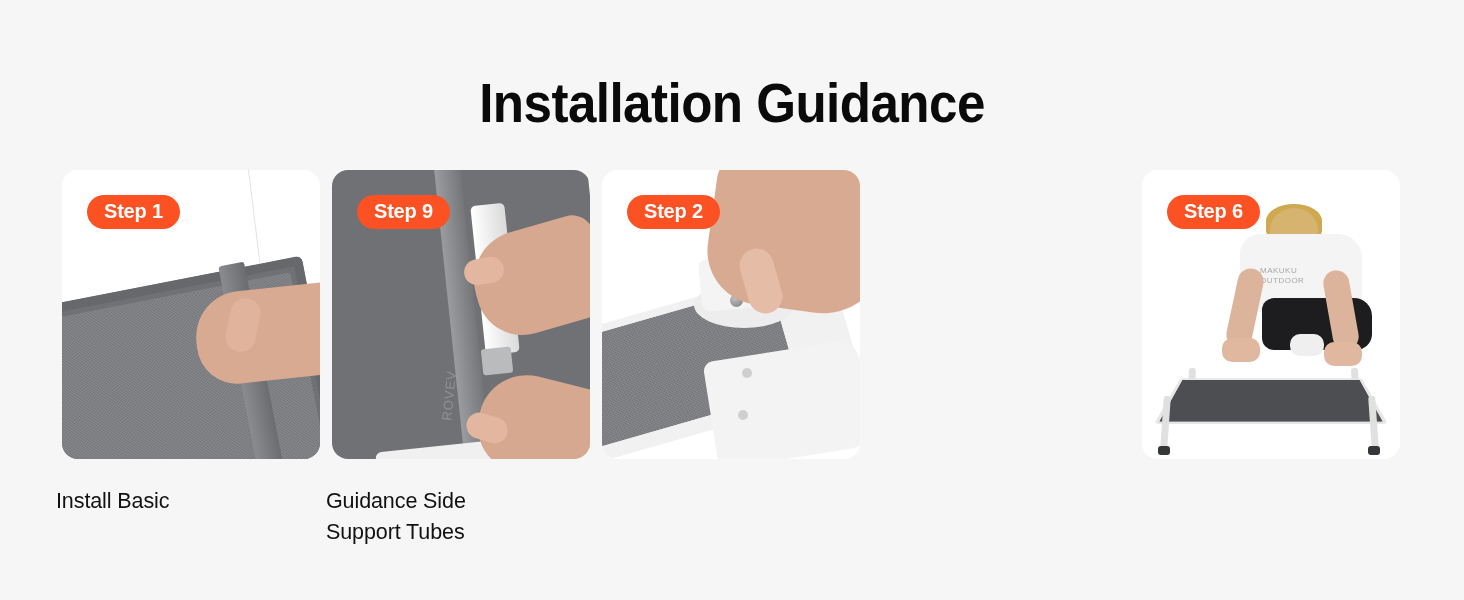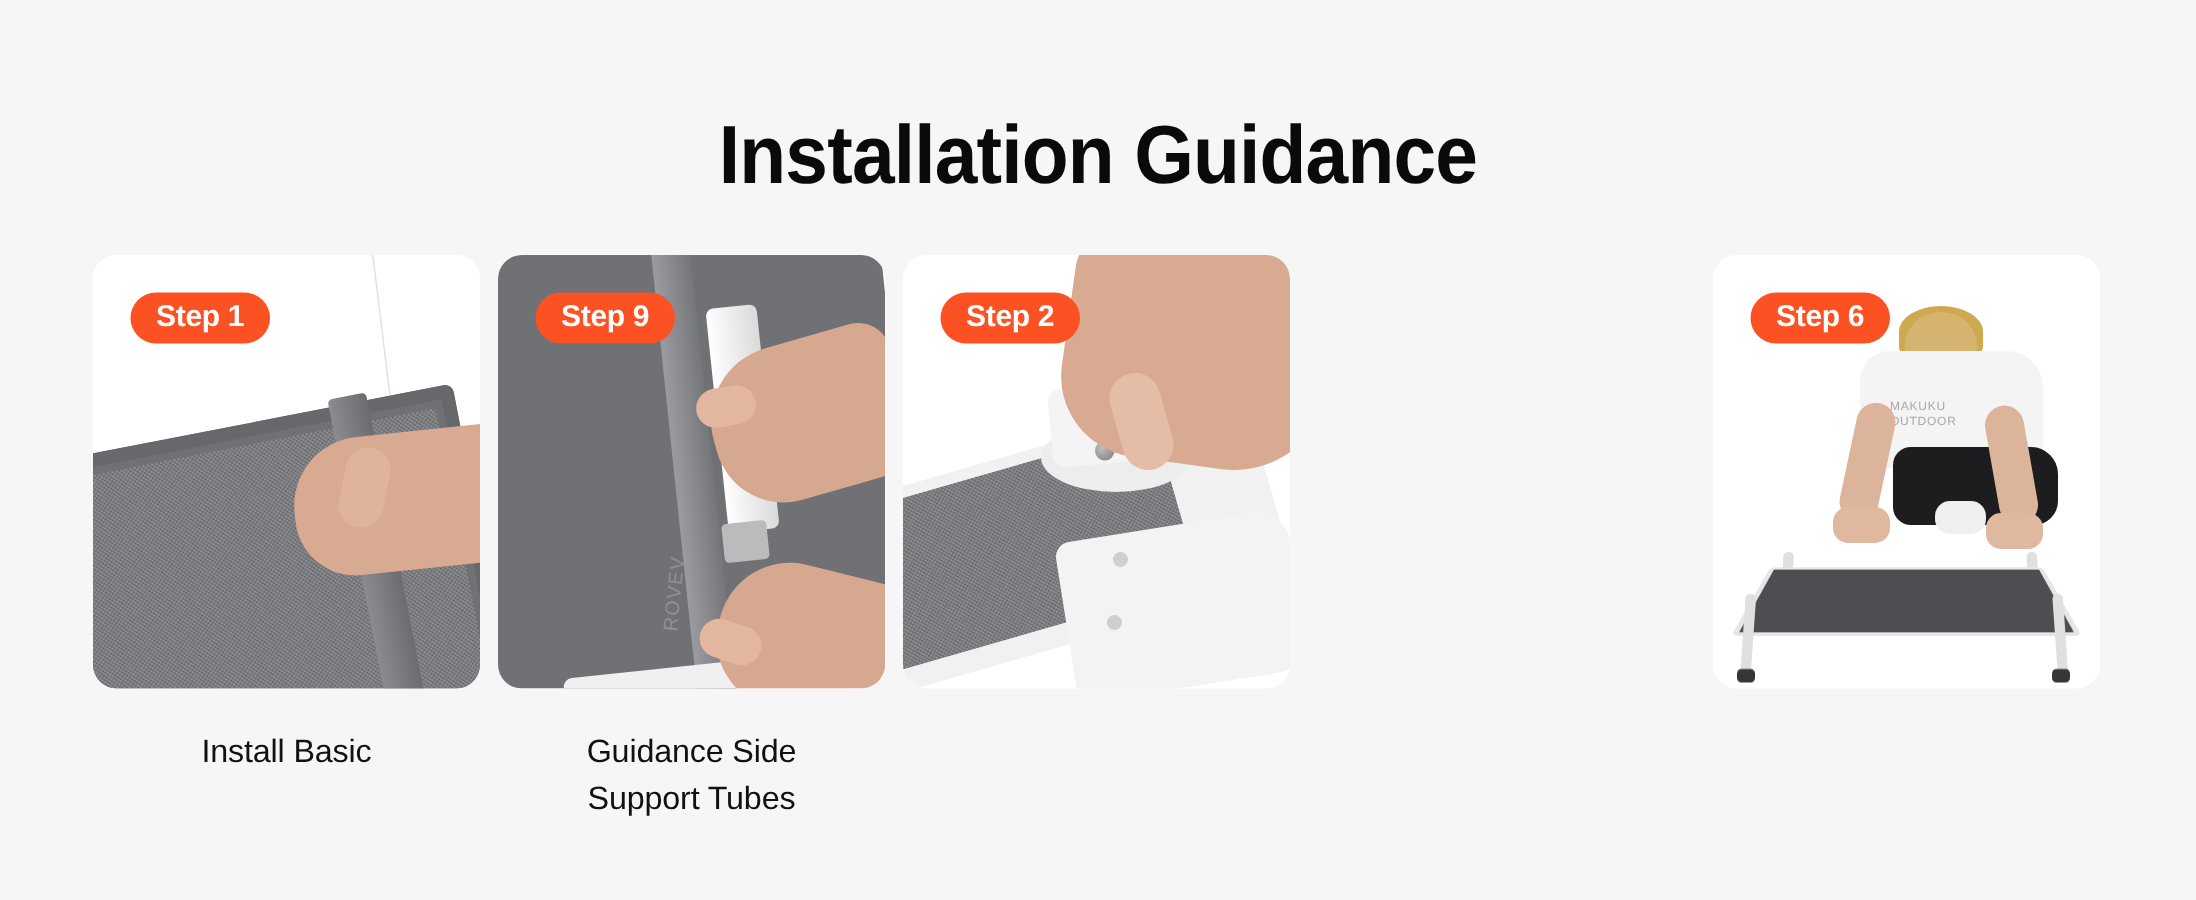--- a/index.html
+++ b/index.html
@@ -79,21 +79,21 @@
     padding: 6px 17px 7px 17px;
     border-radius: 22px;
     line-height: 1.05;
     white-space: nowrap;
     text-align: center;
   }
 
   .step-caption {
     margin-top: 27px;
     width: 270px;
-    text-align: center;
+    text-align: left;
     font-size: 21.5px;
     font-weight: normal;
     color: #111111;
     line-height: 1.42;
     letter-spacing: -0.1px;
   }
 
   
   .scene {
     position: absolute;

